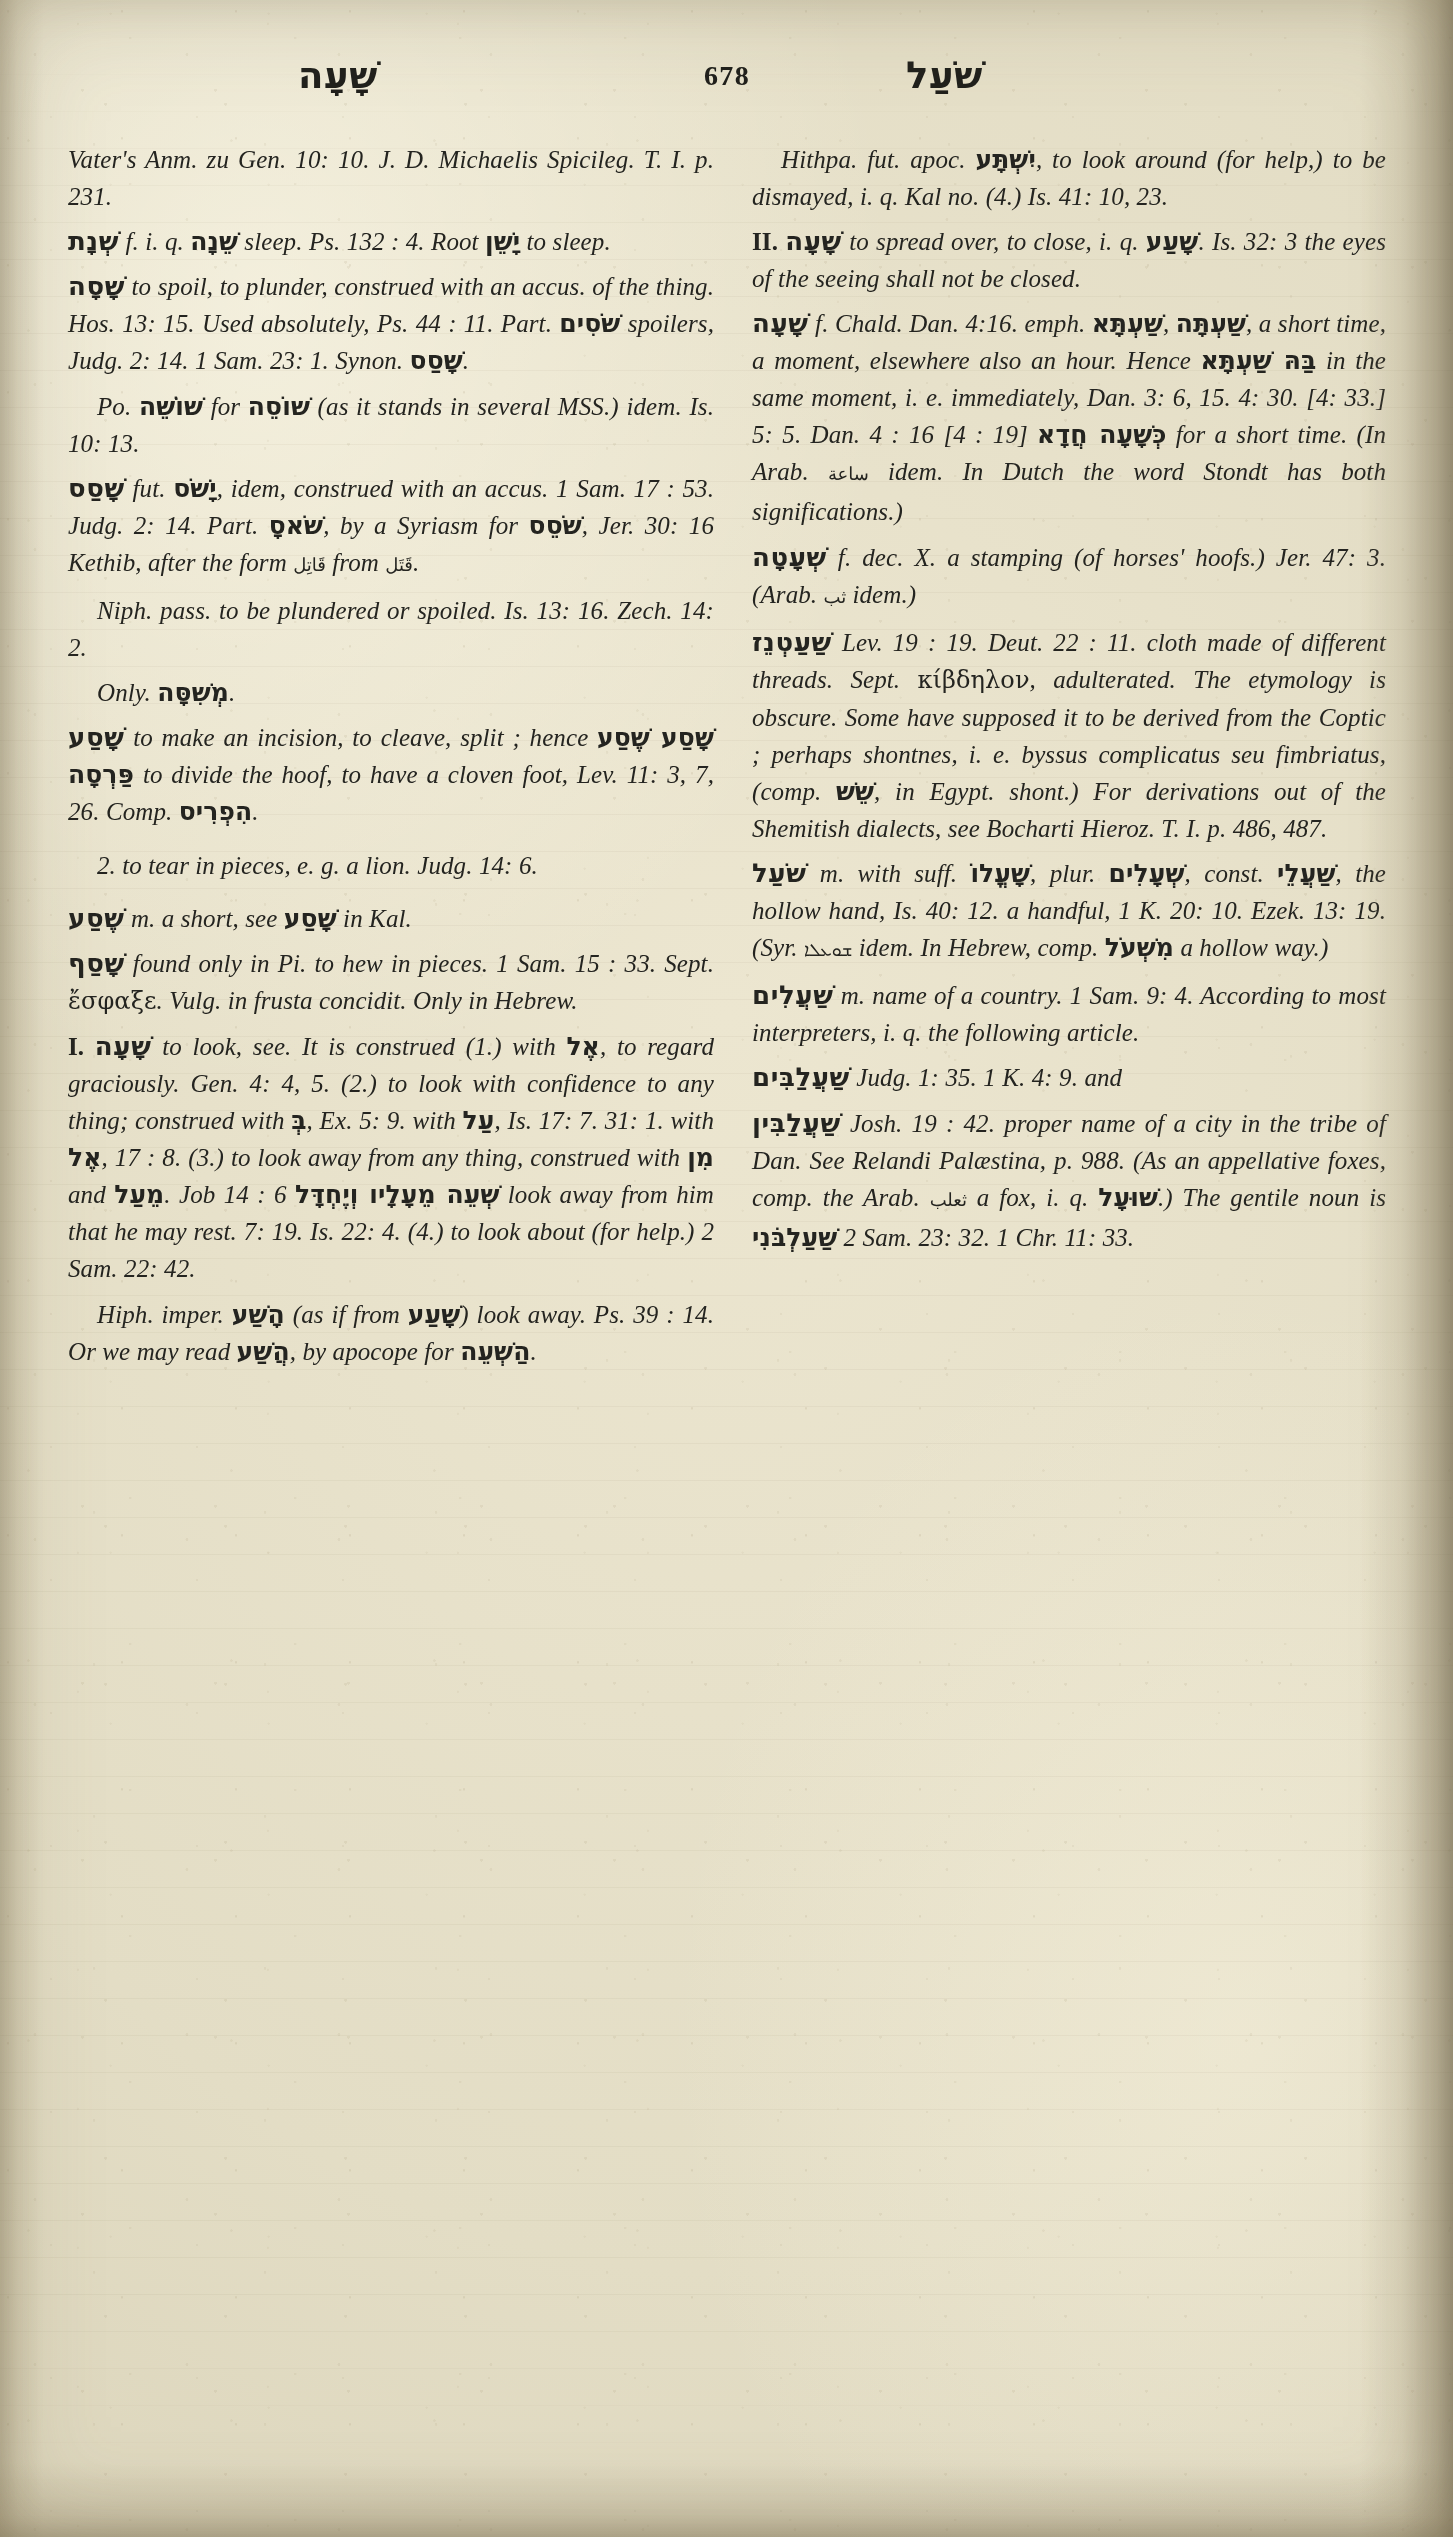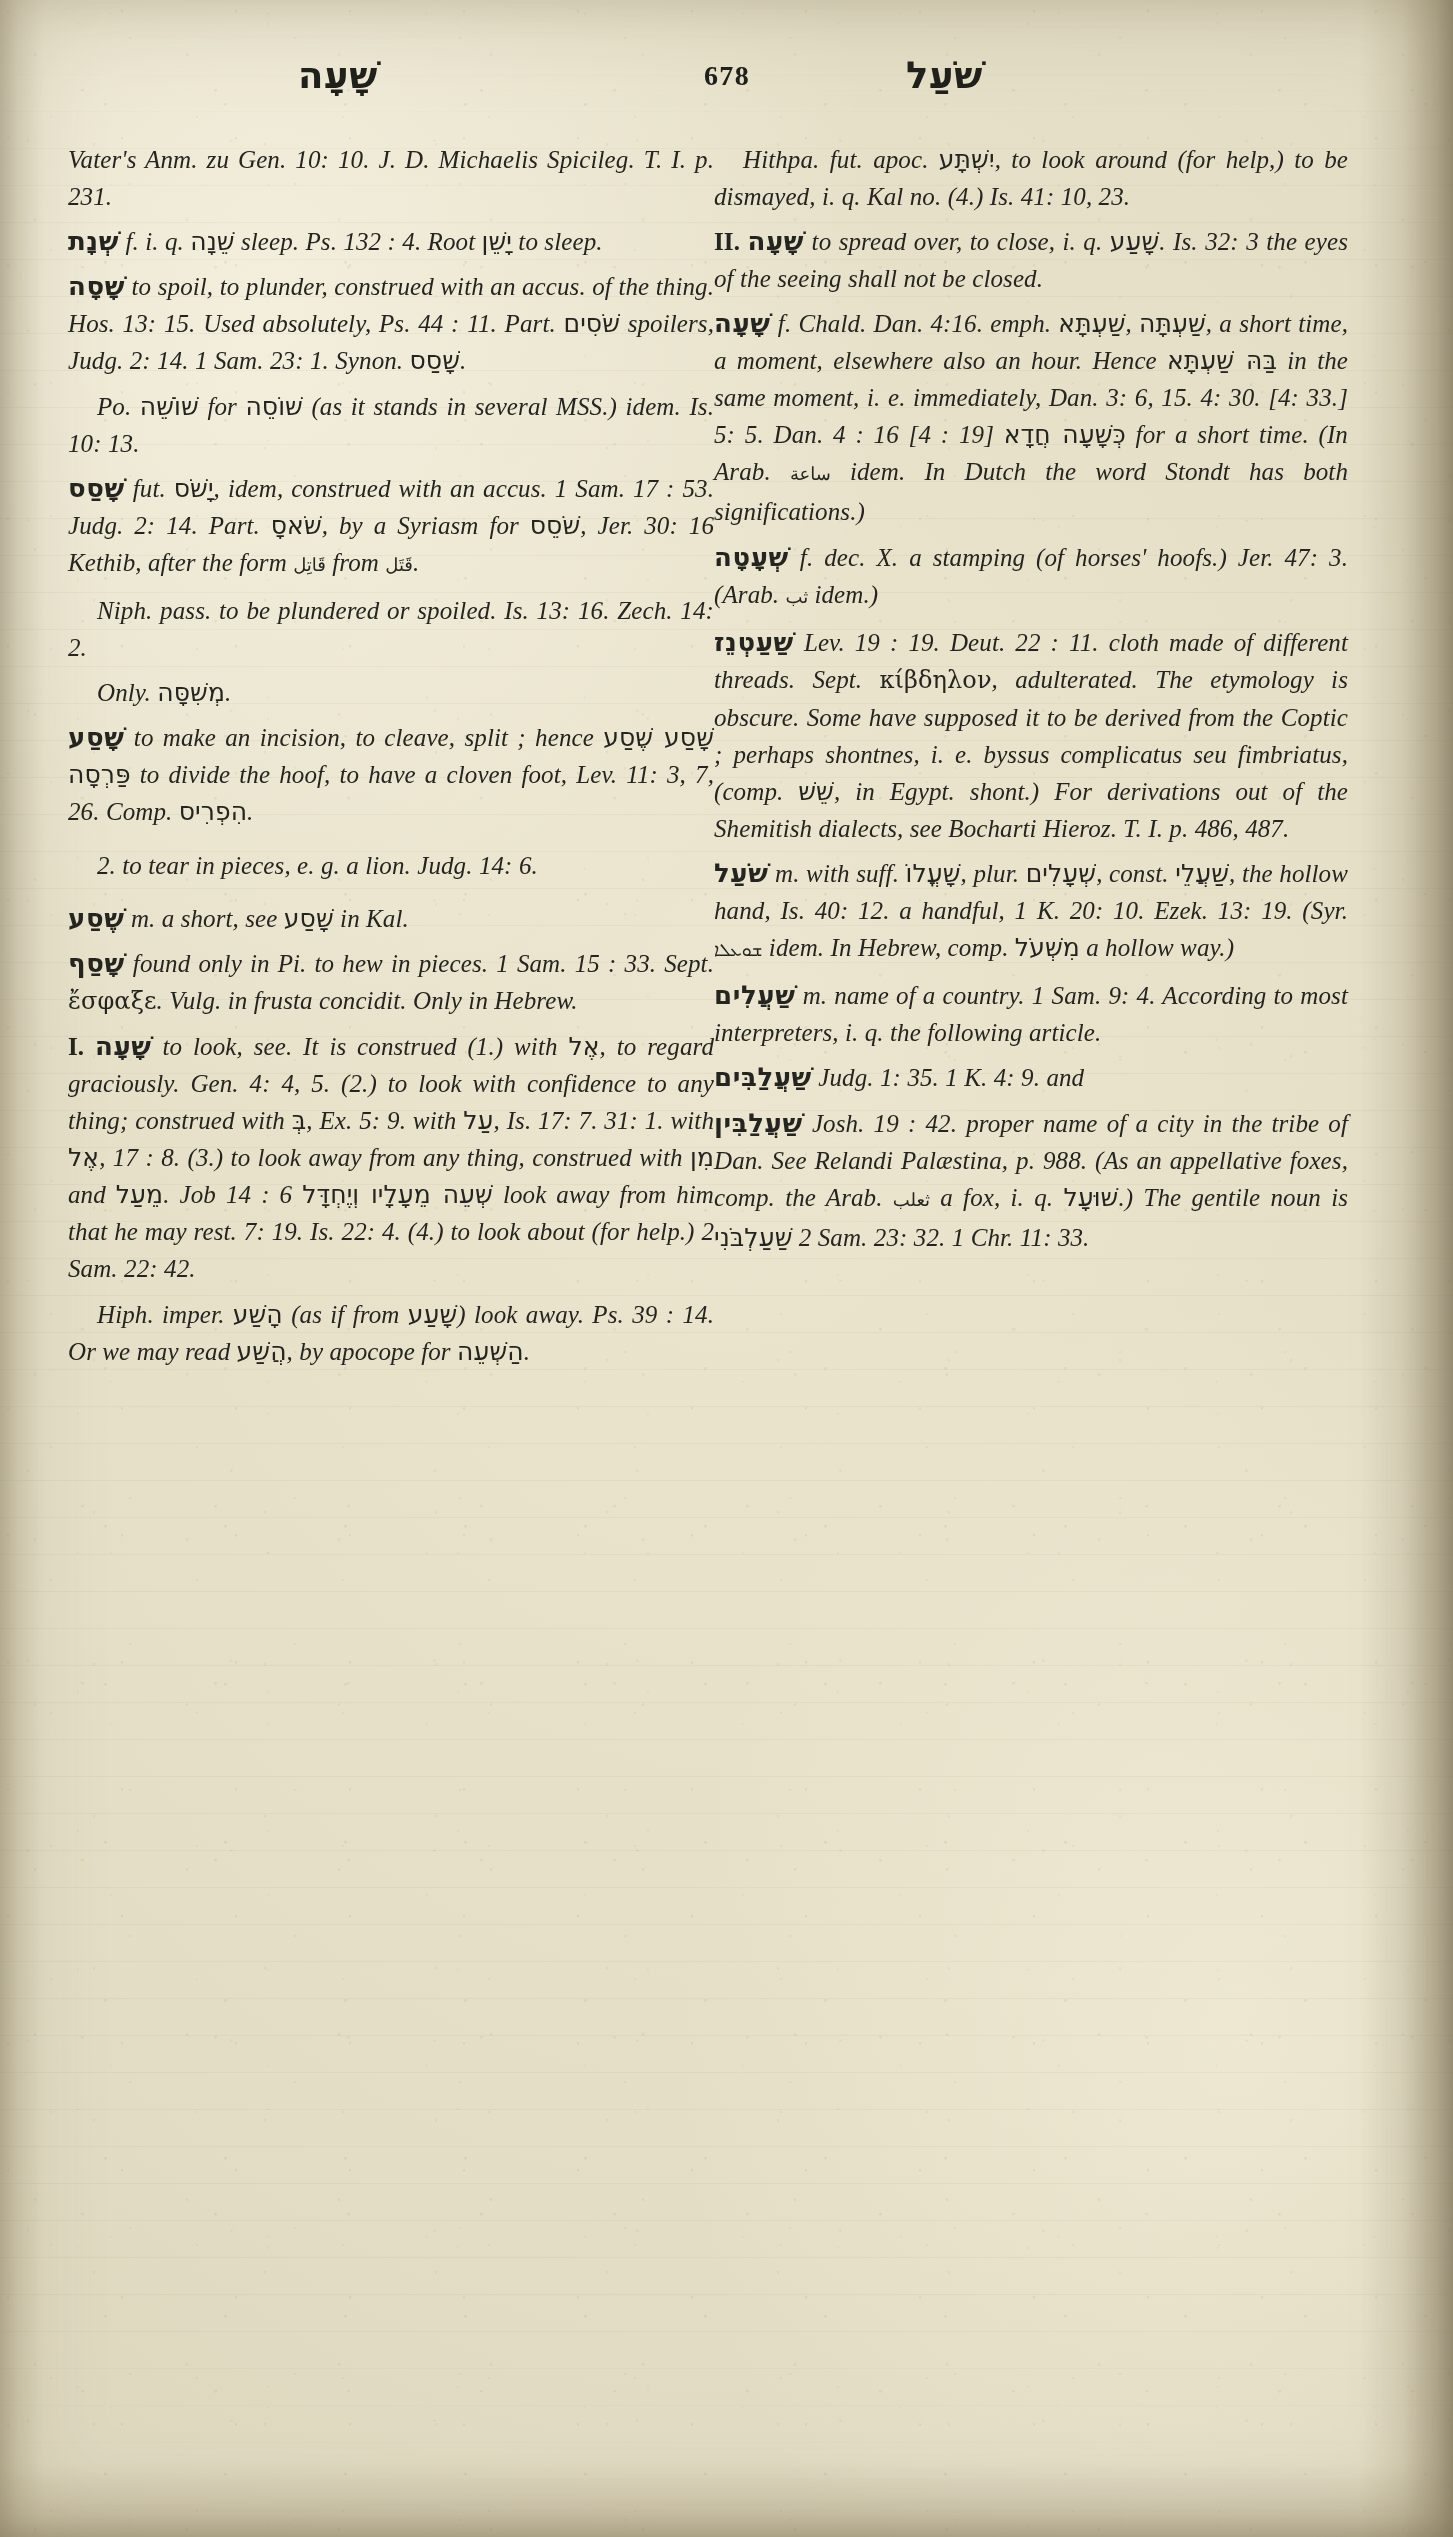--- a/index.html
+++ b/index.html
@@ -65,42 +65,42 @@
   .hdr-num {
     font-size:28px; font-weight:700; letter-spacing:1.3px;
   }
   #hdr-left  { position:absolute; left:298px;  }
   #hdr-num   { position:absolute; left:50%; transform:translateX(-50%); }
   #hdr-right { position:absolute; left:906px; }
 
   
   #body-cols {
     position:absolute; top:141px; left:0; width:100%;
-    display:flex; padding:0 46px 0 68px; box-sizing:border-box;
+    display:flex; gap:38px; padding:0 46px 0 68px; box-sizing:border-box;
   }
   .col { width:646px; }
   #col-right { width:634px; }
 
   p.para {
     margin:0 0 0 0;
     font-size:25px;
     line-height:37px;
     color:#242420;
     text-align:justify;
     text-justify:inter-word;
     letter-spacing:0.1px;
   }
   .gap { height:8.2px; }
   p.indent { text-indent:29px; }
 
   
   .heb {
     font-family:"DejaVu Sans", sans-serif;
     direction:rtl; unicode-bidi:isolate;
-    font-size:25px; font-weight:400;
+    font-size:25px; font-weight:700;
   }
   .heb-lead {
     font-family:"DejaVu Sans", sans-serif;
     direction:rtl; unicode-bidi:isolate;
     font-size:26px; font-weight:700;
     letter-spacing:0.6px;
   }
   .ara {
     font-family:Liberation Sans, sans-serif;
     direction:rtl; unicode-bidi:isolate;

